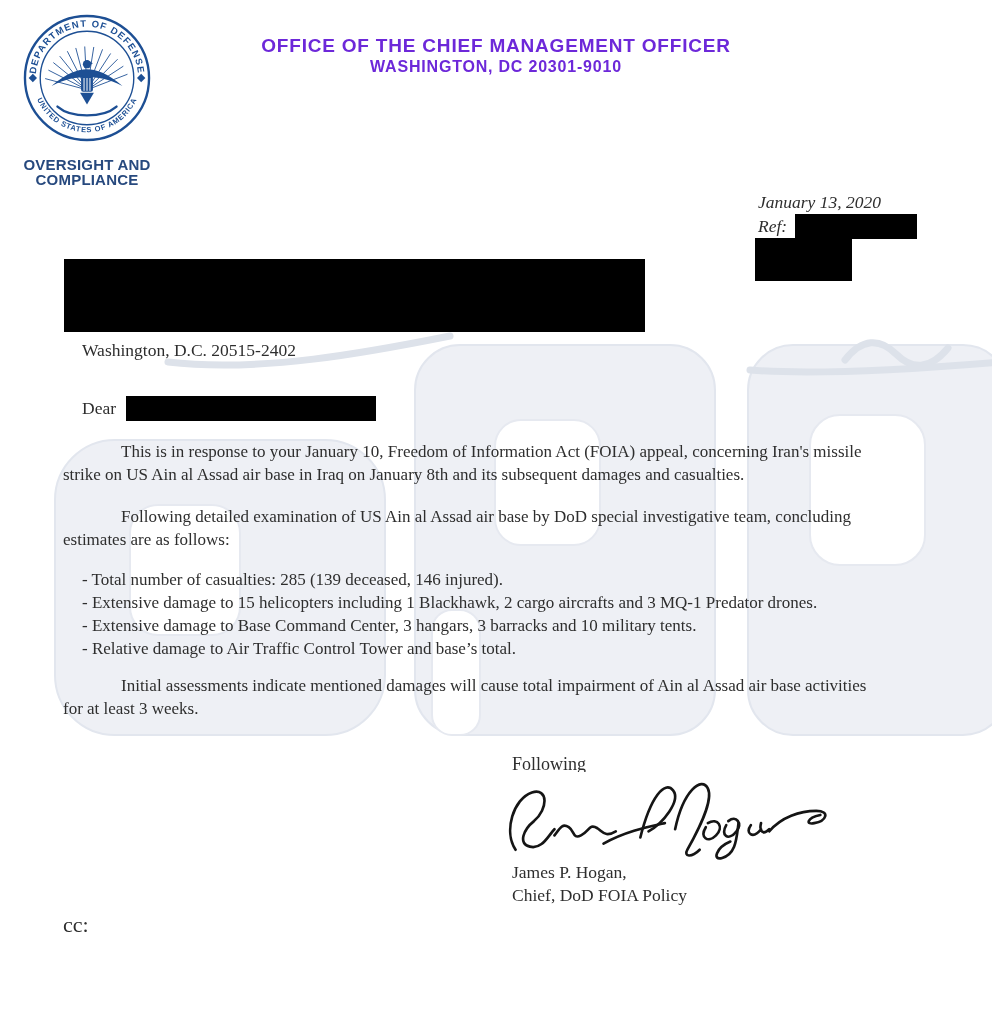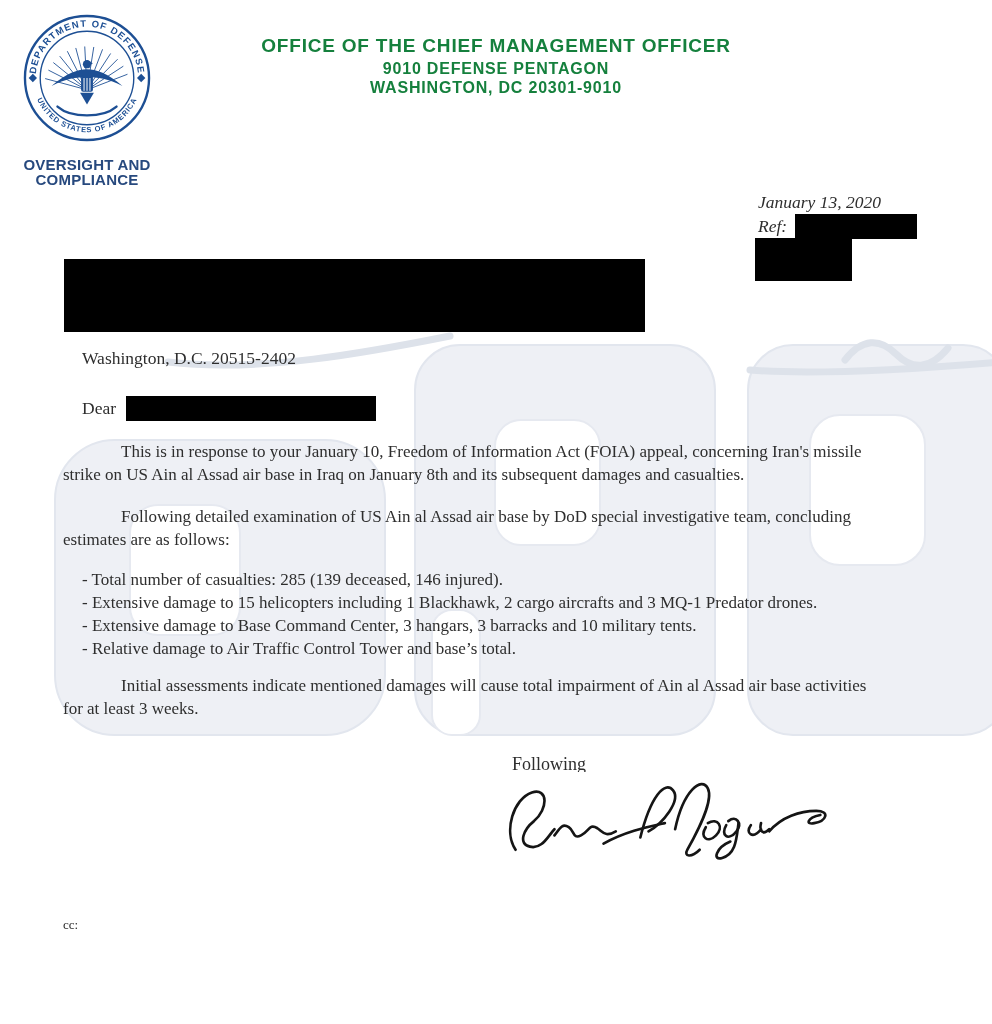--- a/index.html
+++ b/index.html
@@ -19,46 +19,46 @@
   .seal-caption{
     left:12px;top:157px;width:150px;text-align:center;
     font-family:"Liberation Sans", sans-serif;
     font-weight:bold;font-size:15px;line-height:15px;
     color:#27497e;letter-spacing:.2px;
   }
   
   .letterhead{
     left:0;right:0;top:34px;text-align:center;
     font-family:"Liberation Sans", sans-serif;
-    font-weight:bold;color:#15803d;
+    font-weight:bold;color:#6d28d9;
   }
   .lh1{font-size:19px;letter-spacing:.8px;line-height:23px;}
   .lh2{font-size:16px;letter-spacing:.8px;line-height:19px;margin-top:2px;}
   .lh3{font-size:16px;letter-spacing:.8px;line-height:19px;}
   
   .dateblock{left:758px;top:191px;font-size:17.5px;line-height:23px;font-style:italic;}
   .ref-row{display:flex;align-items:center;}
   .redaction{background:#000;display:inline-block;}
   .ref-redact{width:122px;height:25px;margin-left:8px;}
   .ref-redact2{left:755px;top:238px;width:97px;height:43px;}
   .addr-redact{left:64px;top:259px;width:581px;height:73px;}
-  .city{left:82px;top:348px;font-size:17.5px;}
+  .city{left:82px;top:340px;font-size:17.5px;}
   .salutation{left:82px;top:396px;font-size:17.5px;display:flex;align-items:center;}
   .sal-redact{width:250px;height:25px;margin-left:10px;}
   
   .para{left:63px;width:912px;font-size:17px;line-height:22.5px;}
   .p1{top:441px;} .p2{top:506px;} .p3{top:675px;}
   .indent{padding-left:58px;}
   .bullets{left:82px;top:568px;width:880px;font-size:17px;line-height:23px;}
   
   .valediction{left:512px;top:754px;font-size:18px;}
   .sig-wrap{left:500px;top:772px;width:340px;height:90px;background:#fff;}
   .signer{left:512px;top:861px;font-size:17.5px;line-height:22.5px;}
   
-  .ccblock{left:63px;top:914px;font-size:13px;line-height:22.5px;}
+  .ccblock{left:63px;top:914px;font-size:22px;line-height:22.5px;}
 </style>
 </head>
 <body>
 
 <div class="page">
 
   <svg class="watermark" viewBox="0 0 992 1024" aria-hidden="true">
     <g fill="#eef0f5" stroke="#e2e6ee" stroke-width="2">
       <rect x="55" y="440" width="330" height="295" rx="60"></rect>
       <rect x="415" y="345" width="300" height="390" rx="45"></rect>
@@ -126,21 +126,20 @@
     </svg>
   </div>
 
   <div class="abs seal-caption">
     <div>OVERSIGHT AND</div>
     <div>COMPLIANCE</div>
   </div>
 
   <div class="abs letterhead">
     <div class="lh1">OFFICE OF THE CHIEF MANAGEMENT OFFICER</div>
-    <div class="lh2">9010 DEFENSE PENTAGON</div>
     <div class="lh3">WASHINGTON, DC 20301-9010</div>
   </div>
 
   <div class="abs dateblock">
     <div>January 13, 2020</div>
     <div class="ref-row">
       <span>Ref:</span>
       <span class="redaction ref-redact"></span>
     </div>
   </div>
@@ -188,18 +187,22 @@
         <path d="M170,56 C178,18 196,4 202,16 C208,28 192,58 182,76 C178,83 186,84 194,76"></path>
         <path d="M200,54 C194,64 202,70 210,62 C218,54 212,44 202,50"></path>
         <path d="M220,52 C214,62 222,68 230,58 C236,50 230,42 222,48"></path>
         <path d="M232,50 C230,64 230,80 216,84 C206,87 210,74 224,68"></path>
         <path d="M244,52 C238,60 246,66 254,56 M254,50 C252,58 256,62 262,56"></path>
         <path d="M262,58 C274,44 292,38 308,38 C322,38 318,48 306,50 C298,52 298,45 312,42"></path>
       </g>
     </svg>
   </div>
 
+  <div class="abs signer">
+    <div>James P. Hogan,</div>
+    <div>Chief, DoD FOIA Policy</div>
+  </div>
 
   <div class="abs ccblock">
     <div>cc:</div>
   </div>
 
 </div>
 
 </body></html>

